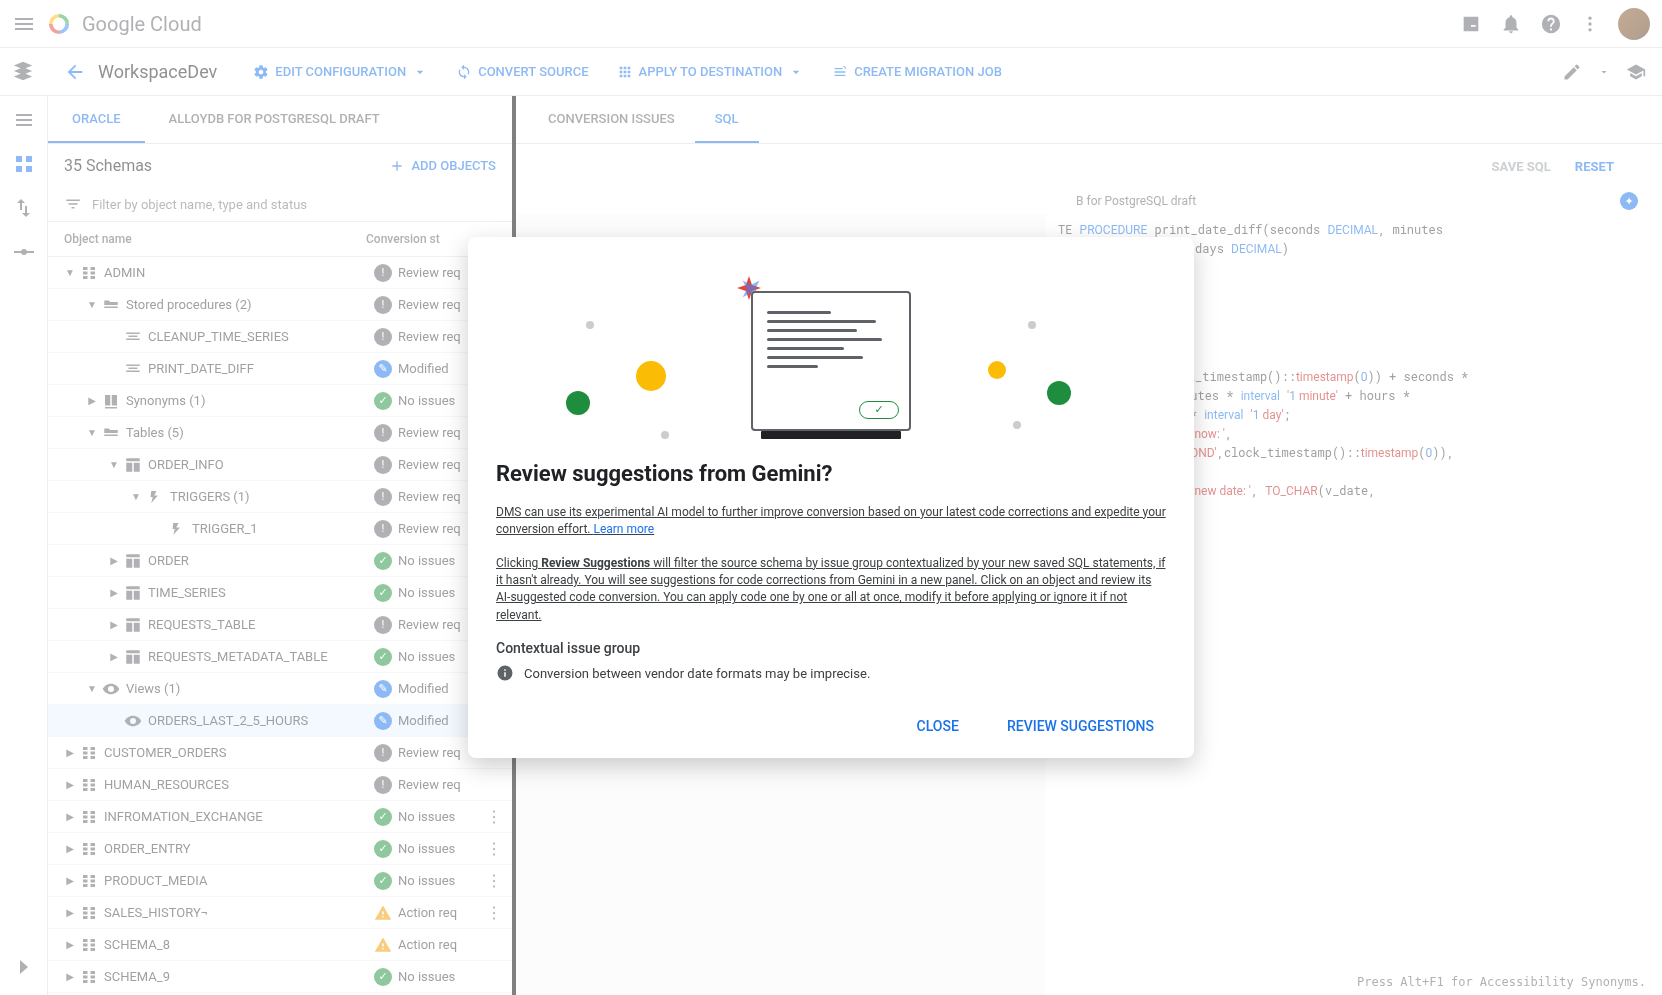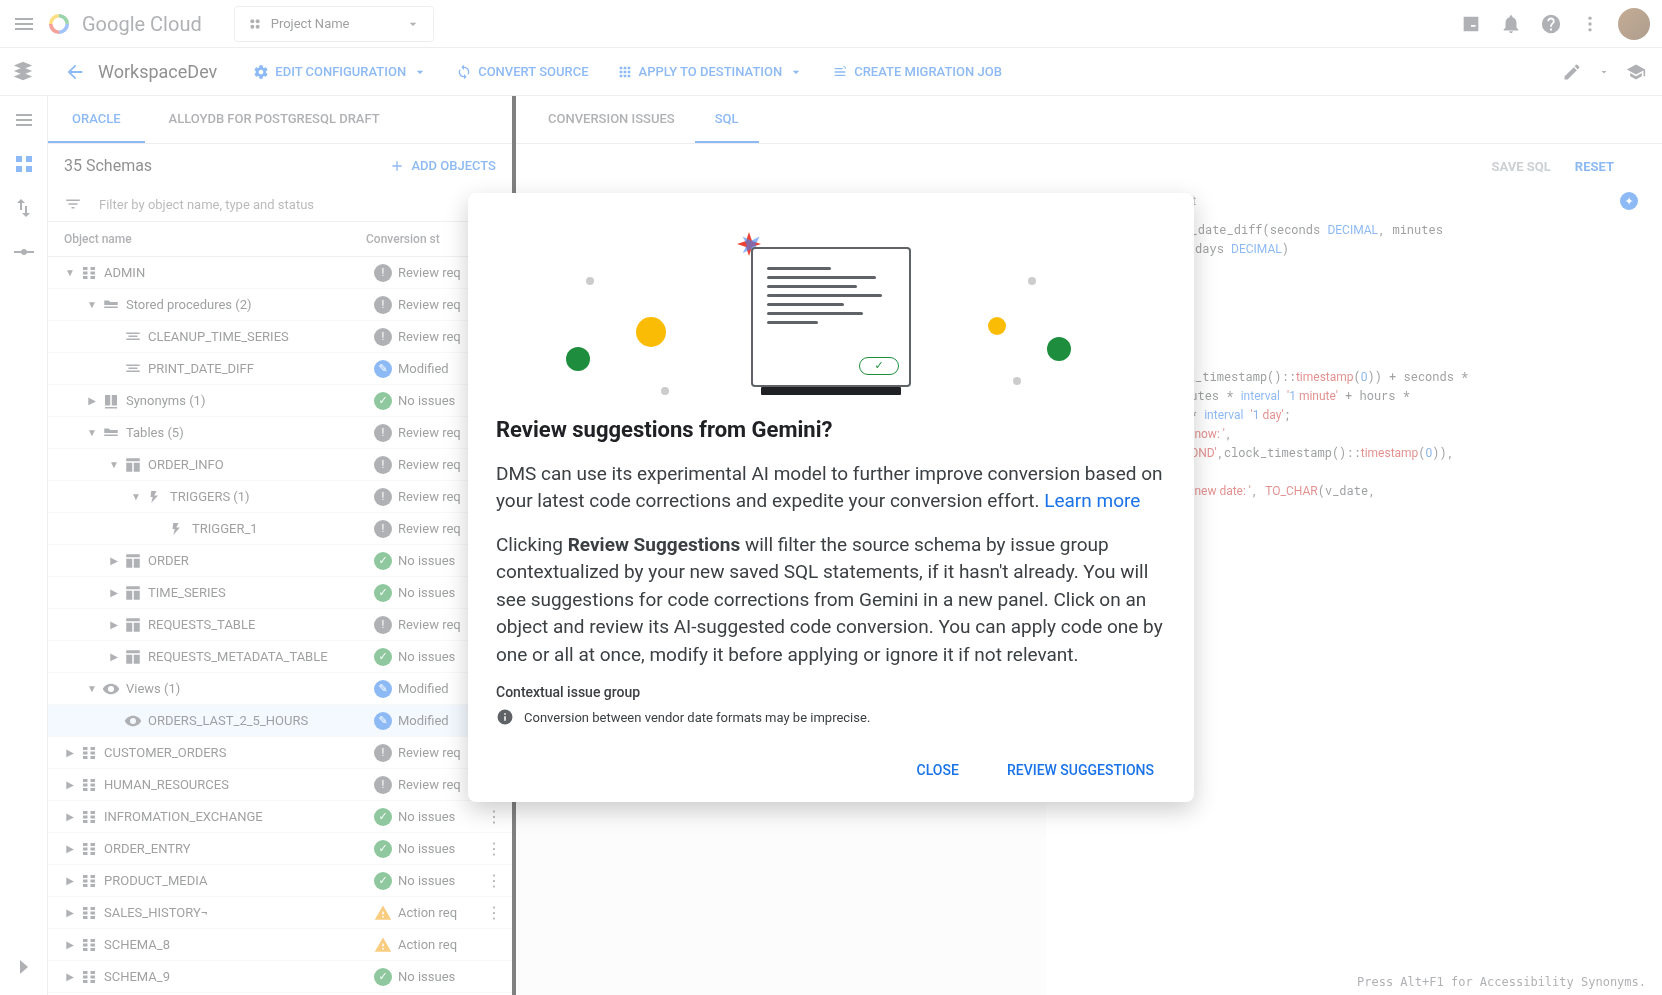--- a/index.html
+++ b/index.html
@@ -34,21 +34,21 @@
 .rail-toggle { position: absolute; bottom: 16px; }
 
 .left-panel { width: 468px; border-right: 4px solid #000000; display: flex; flex-direction: column; }
 .source-tabs { display: flex; border-bottom: 1px solid #dadce0; height: 48px; }
 .source-tab { padding: 0 24px; display: flex; align-items: center; font-size: 13px; font-weight: 500; color: #5f6368; cursor: pointer; border-bottom: 2px solid transparent; }
 .source-tab.active { color: #1a73e8; border-bottom-color: #1a73e8; }
 .schemas-header { display: flex; align-items: center; justify-content: space-between; padding: 12px 16px; }
 .schemas-title { font-size: 16px; color: #202124; }
 .add-objects { color: #1a73e8; font-size: 13px; font-weight: 500; display: flex; align-items: center; gap: 6px; }
 .filter-row { display: flex; align-items: center; padding: 8px 16px; gap: 10px; color: #5f6368; border-bottom: 1px solid #e0e0e0; }
-.filter-input { border: none; flex: 1; font-size: 13px; outline: none; margin-left: 7px; }
+.filter-input { border: none; flex: 1; font-size: 13px; outline: none; }
 .table-header { display: flex; padding: 10px 16px; font-size: 12px; font-weight: 500; color: #5f6368; border-bottom: 1px solid #e0e0e0; }
 .col-name { flex: 1; }
 .col-status { width: 130px; }
 .tree { overflow-y: auto; flex: 1; }
 .tree-row { display: flex; align-items: center; height: 32px; padding: 0 8px 0 0; font-size: 13px; color: #3c4043; border-bottom: 1px solid #f1f1f1; }
 .tree-row.selected { background: #e8f0fe; }
 .expander { width: 20px; text-align: center; cursor: pointer; color: #5f6368; font-size: 10px; }
 .type-icon { width: 18px; height: 18px; margin-right: 6px; fill: #5f6368; flex-shrink: 0; }
 .row-label { flex: 1; white-space: nowrap; overflow: hidden; text-overflow: ellipsis; }
 .status-cell { width: 110px; display: flex; align-items: center; gap: 6px; }
@@ -77,21 +77,21 @@
 .dialog-backdrop { position: absolute; inset: 0; z-index: 100; display: flex; align-items: center; justify-content: center; }
 .dialog { width: 726px; background: #fff; border-radius: 8px; box-shadow: 0 8px 24px rgba(0,0,0,0.2); padding: 24px 28px 16px; }
 .dialog-illustration { height: 200px; display: flex; align-items: center; justify-content: center; position: relative; }
 .doc-frame { width: 160px; height: 140px; border: 2px solid #5f6368; border-radius: 4px; padding: 12px 14px; position: relative; background: #fff; }
 .doc-line { height: 3px; background: #5f6368; margin: 6px 0; border-radius: 2px; }
 .doc-check { position: absolute; bottom: 10px; right: 10px; width: 40px; height: 18px; border: 1.5px solid #1e8e3e; border-radius: 10px; display: flex; align-items: center; justify-content: center; color: #1e8e3e; font-size: 11px; }
 .doc-base { position: absolute; bottom: -8px; left: 50%; transform: translateX(-50%); width: 140px; height: 8px; background: #202124; border-radius: 1px; }
 .spark { position: absolute; top: -18px; left: -20px; }
 .dot { position: absolute; border-radius: 50%; }
 .dialog-title { font-size: 22px; color: #202124; margin-bottom: 18px; }
-.dialog-body { font-size: 19px; color: #3c4043; line-height: 1.45; margin-bottom: 16px; }
+.dialog-body { font-size: 12px; color: #3c4043; line-height: 1.45; margin-bottom: 16px; text-decoration: underline; }
 .dialog-body a { color: #1a73e8; text-decoration: none; }
 .dialog-subtitle { font-weight: 500; margin-bottom: 8px; font-size: 14px; }
 .issue-row { display: flex; align-items: center; gap: 10px; font-size: 13px; color: #3c4043; }
 .dialog-actions { display: flex; justify-content: flex-end; gap: 24px; margin-top: 28px; }
 .dialog-btn { color: #1a73e8; font-size: 14px; font-weight: 500; padding: 8px 12px; background: none; border: none; cursor: pointer; text-transform: uppercase; }
 </style>
 </head>
 <body>
 
 <div class="top-header">
@@ -99,32 +99,20 @@
       <path d="M3 6h18v2H3zm0 5h18v2H3zm0 5h18v2H3z"></path>
     </svg>
   <div class="logo-text">
     <svg width="22" height="22" viewBox="0 0 24 24">
         <circle cx="12" cy="12" r="9" fill="none" stroke="#4285f4" stroke-width="4" stroke-dasharray="14 100"></circle>
         <circle cx="12" cy="12" r="9" fill="none" stroke="#ea4335" stroke-width="4" stroke-dasharray="14 100" stroke-dashoffset="-14"></circle>
         <circle cx="12" cy="12" r="9" fill="none" stroke="#fbbc05" stroke-width="4" stroke-dasharray="14 100" stroke-dashoffset="-28"></circle>
         <circle cx="12" cy="12" r="9" fill="none" stroke="#34a853" stroke-width="4" stroke-dasharray="14 100" stroke-dashoffset="-42"></circle>
       </svg>
     <span style="color:#5f6368">Google Cloud</span>
-  </div>
-  <div class="project-chip">
-    <svg width="16" height="16" viewBox="0 0 24 24" fill="#5f6368">
-        <circle cx="8" cy="8" r="3"></circle>
-        <circle cx="16" cy="8" r="3"></circle>
-        <circle cx="8" cy="16" r="3"></circle>
-        <circle cx="16" cy="16" r="3"></circle>
-      </svg>
-    <span>Project Name</span>
-    <svg width="16" height="16" viewBox="0 0 24 24" fill="#5f6368" style="margin-left:auto">
-        <path d="M7 10l5 5 5-5z"></path>
-      </svg>
   </div>
   <div class="header-icons">
     <svg width="22" height="22" viewBox="0 0 24 24">
         <path d="M4 4h16v16H4zm3 10l3-3-3-3 1-1 4 4-4 4zm5 1h5v-2h-5z"></path>
       </svg>
     <svg width="22" height="22" viewBox="0 0 24 24">
         <path d="M12 22c1.1 0 2-.9 2-2h-4c0 1.1.9 2 2 2zm6-6v-5c0-3.07-1.63-5.64-4.5-6.32V4c0-.83-.67-1.5-1.5-1.5S10.5 3.17 10.5 4v.68C7.64 5.36 6 7.92 6 11v5l-2 2v1h16v-1l-2-2z"></path>
       </svg>
     <svg width="22" height="22" viewBox="0 0 24 24">
         <path d="M12 2a10 10 0 100 20 10 10 0 000-20zm1 17h-2v-2h2v2zm2.07-7.75l-.9.92C13.45 12.9 13 13.5 13 15h-2v-.5c0-1.1.45-2.1 1.17-2.83l1.24-1.26c.37-.36.59-.86.59-1.41 0-1.1-.9-2-2-2s-2 .9-2 2H8c0-2.21 1.79-4 4-4s4 1.79 4 4c0 .88-.36 1.68-.93 2.25z"></path>

